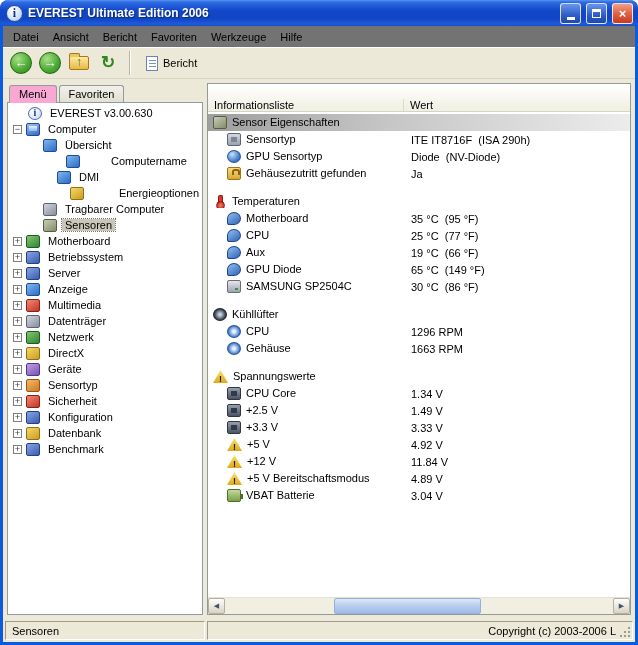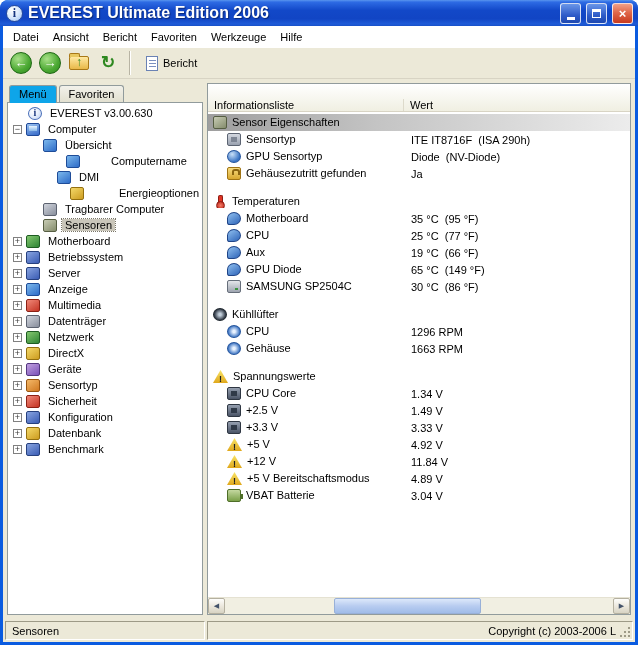--- a/index.html
+++ b/index.html
@@ -7,32 +7,32 @@
   body { width:638px; height:645px; font-family:"Liberation Sans",sans-serif; font-size:11px; color:#000; background:#fff; }
 
   .window { width:638px; height:645px; display:flex; flex-direction:column; background:#0A5BE0; border-radius:8px 8px 0 0; overflow:hidden; }
 
   
   .titlebar { height:26px; flex:none; display:flex; align-items:center; gap:5px; padding:0 5px 0 6px; border-radius:8px 8px 0 0;
     background:linear-gradient(180deg,#5A96EE 0%,#2E6BE4 8%,#1248C8 40%,#1145C4 72%,#1E5BD8 92%,#1850C8 100%); }
   .title-ic { width:17px; height:17px; flex:none; border-radius:50%; position:relative; border:1px solid #2A4C9C;
     background:radial-gradient(circle at 35% 30%,#ffffff,#D8E8FC 50%,#9CC0F0); }
   .title-ic::after { content:"i"; position:absolute; left:0; right:0; top:0; text-align:center; font:bold 12px "Liberation Serif",serif; color:#17357E; }
-  .title-text { flex:1; color:#fff; font-weight:bold; font-size:16px; text-shadow:1px 1px 1px #0A2878; white-space:nowrap; overflow:hidden; }
+  .title-text { flex:1; color:#fff; font-weight:bold; font-size:12px; text-shadow:1px 1px 1px #0A2878; white-space:nowrap; overflow:hidden; }
   .tb-btn { width:21px; height:21px; flex:none; border-radius:3px; border:1px solid rgba(255,255,255,.8); display:flex; align-items:center; justify-content:center; }
   .btn-min,.btn-max { background:linear-gradient(180deg,#6A96E8,#2E5BC8 60%,#1E48B0); }
   .btn-close { background:linear-gradient(180deg,#F0A088,#E0684A 45%,#C83A1E); }
   .glyph-min { width:8px; height:3px; background:#fff; margin-top:10px; }
   .glyph-max { width:9px; height:9px; border:1px solid #fff; border-top-width:3px; }
   .glyph-close { color:#fff; font-weight:bold; font-size:13px; line-height:13px; }
 
   
   .client { flex:1; margin:0 3px 3px; display:flex; flex-direction:column; background:#ECE9D8; min-height:0; }
 
-  .menubar { height:21px; flex:none; display:flex; align-items:center; padding:0 3px; background:#ffffff; }
+  .menubar { height:21px; flex:none; display:flex; align-items:center; padding:0 3px; background:#737373; }
   .menu-item { padding:3px 7px; white-space:nowrap; }
 
   .toolbar { height:32px; flex:none; display:flex; align-items:center; gap:3px; padding:2px 5px; background:#ECE9D8;
     border-top:1px solid #FFFFFF; border-bottom:1px solid #D8D4C4; }
   .nav-btn { width:26px; height:26px; display:flex; align-items:center; justify-content:center; }
   .circle { width:22px; height:22px; border-radius:50%; border:1px solid #1E6814; color:#fff; font-weight:bold; font-size:13px; line-height:20px; text-align:center;
     background:radial-gradient(circle at 35% 30%,#A8E088,#4AA832 60%,#2E8820); }
   .folder { width:20px; height:14px; position:relative; border:1px solid #A87818; border-radius:2px;
     background:linear-gradient(#FFE8A0,#E8B848); }
   .folder::before { content:""; position:absolute; left:-1px; top:-4px; width:9px; height:3px; background:#E8C860; border:1px solid #A87818; border-bottom:none; border-radius:2px 2px 0 0; }
@@ -43,21 +43,21 @@
   .doc-icon { width:12px; height:15px; background:#fff; border:1px solid #6A82B4; position:relative; }
   .doc-icon::after { content:""; position:absolute; left:2px; top:3px; width:7px; height:1px; background:#7A90C0; box-shadow:0 3px #7A90C0,0 6px #7A90C0; }
 
   
   .main { flex:1; display:flex; gap:4px; padding:4px; min-height:0; }
 
   .leftcol { width:196px; flex:none; display:flex; flex-direction:column; min-height:0; }
   .tabstrip { height:19px; flex:none; display:flex; align-items:flex-end; padding-left:2px; position:relative; z-index:2; }
   .tab { border:1px solid #919B9C; border-bottom:none; border-radius:3px 3px 0 0; padding:2px 9px; margin-right:2px;
     background:linear-gradient(#F2F1EA,#E2E0D0); white-space:nowrap; }
-  .tab.active { background:#0ea5e9; margin-bottom:-1px; padding-bottom:3px; }
+  .tab.active { background:#f9a8d4; margin-bottom:-1px; padding-bottom:3px; }
   .tree-panel { flex:1; background:#fff; border:1px solid #919B9C; overflow:hidden; padding-top:2px; min-height:0; }
 
   .trow { height:16px; display:flex; align-items:center; white-space:nowrap; }
   .expbox { width:9px; height:9px; flex:none; border:1px solid #808080; background:#fff; margin:0 4px 0 3px;
     font-size:9px; line-height:7px; text-align:center; color:#404040; }
   .expspacer { width:18px; flex:none; }
   .tlabel { padding:0 3px; }
   .tlabel.sel { background:#CAC6BA; outline:1px dotted #7A7668; }
 
   .rightcol { flex:1; display:flex; flex-direction:column; border:1px solid #919B9C; background:#fff; min-height:0; }

